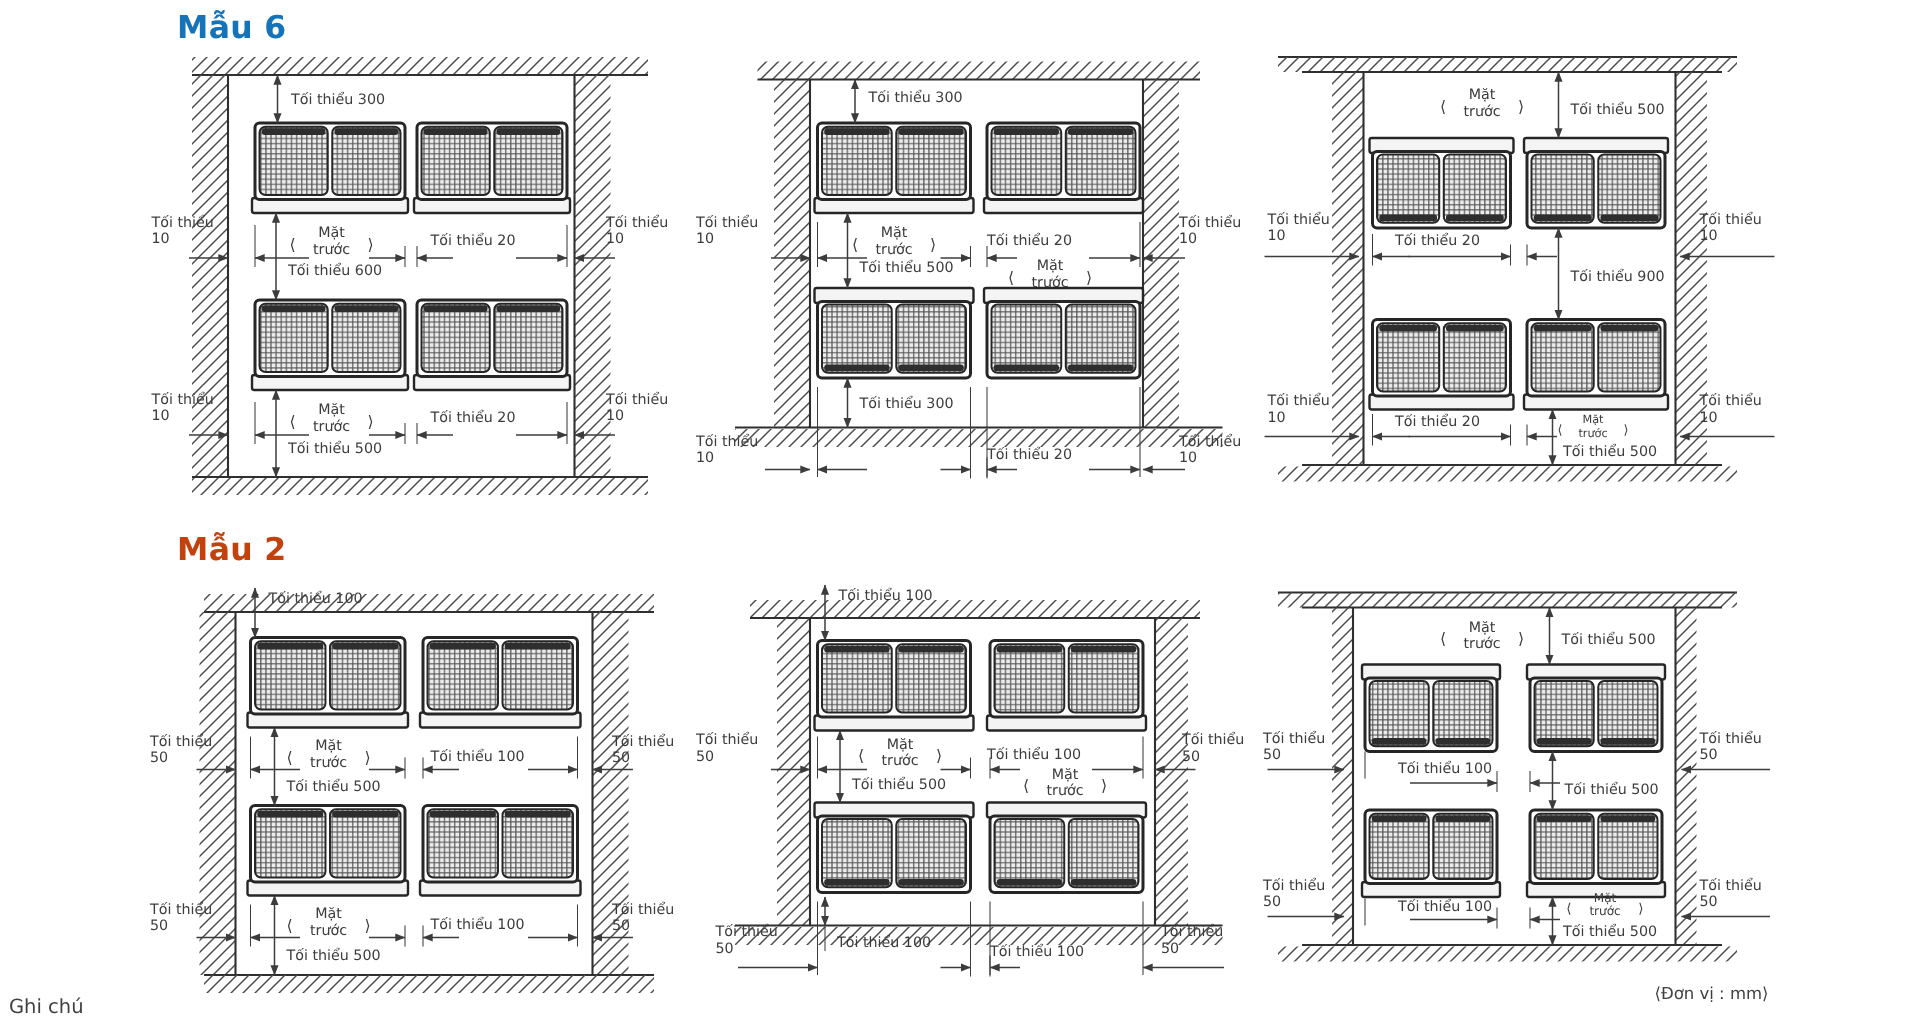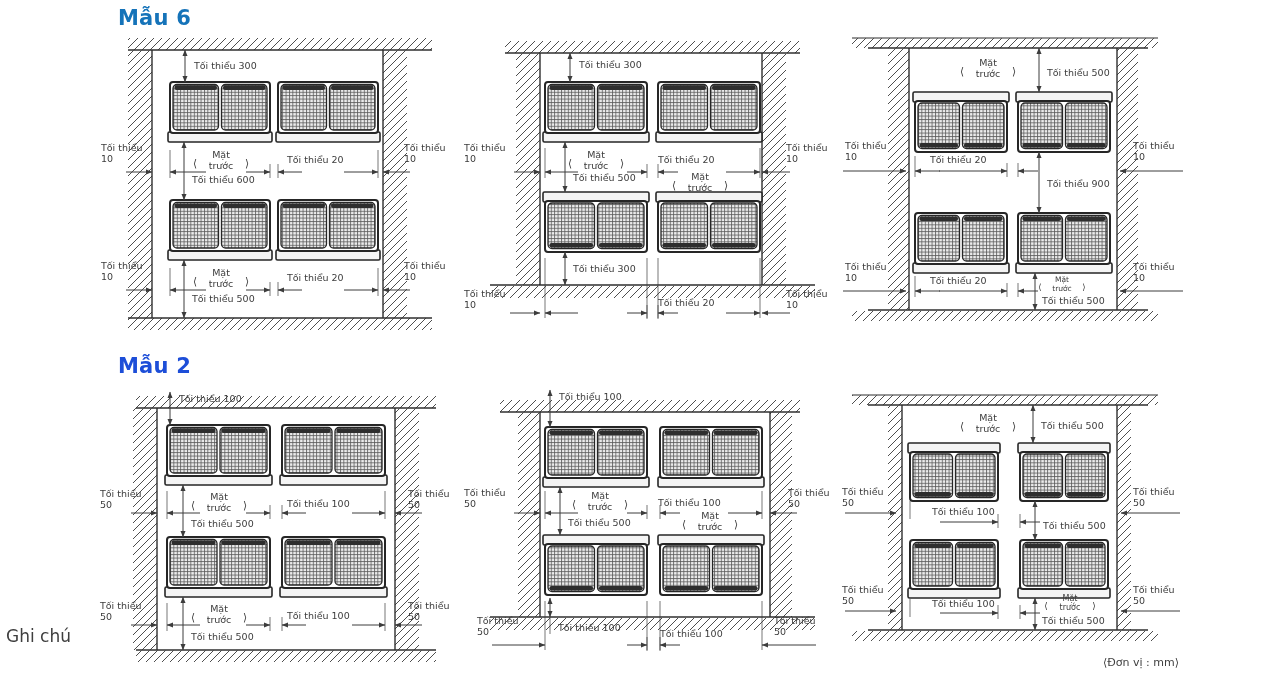--- a/index.html
+++ b/index.html
@@ -1,21 +1,21 @@
 <!DOCTYPE html>
 <html><head>
 <meta charset="utf-8">
 <style>
   html,body{margin:0;padding:0;background:#ffffff;}
   .stage{position:relative;width:1280px;height:679px;background:#ffffff;overflow:hidden;
          font-family:"DejaVu Sans","Liberation Sans",sans-serif;}
   .stage svg{position:absolute;left:0;top:0;}
   svg text{font-family:"DejaVu Sans","Liberation Sans",sans-serif;}
   .sec-title{position:absolute;font-size:21px;font-weight:700;color:#1573b9;letter-spacing:.2px;}
-  .footnote{position:absolute;left:6px;top:626px;font-size:17px;color:#3f3f3f;}
+  .footnote{position:absolute;left:6px;top:664px;font-size:13px;color:#3f3f3f;}
   .unitnote{position:absolute;left:1103px;top:656px;font-size:11px;color:#3f3f3f;text-align:right;}
 </style>
 </head>
 <body>
 
 <div class="stage">
   <svg id="cv" width="1280" height="679" viewBox="0 0 1280 679">
       <defs>
         <pattern id="hatch" width="8" height="8" patternUnits="userSpaceOnUse">
           <path d="M-2,10 L10,-2 M2,14 L14,2 M-6,6 L6,-6" stroke="#4e4e4e" stroke-width="1" fill="none"></path>
@@ -522,16 +522,16 @@
       <text x="1094" y="608.5" font-size="9" text-anchor="middle" fill="#3c3c3c">⟩</text>
       <text x="1070" y="601" font-size="8" text-anchor="middle" fill="#3c3c3c">Mặt</text>
       <text x="1070" y="610" font-size="8" text-anchor="middle" fill="#3c3c3c">trước</text>
       <text x="1133" y="593" font-size="9.5" text-anchor="start" fill="#3c3c3c">Tối thiểu</text>
       <text x="1133" y="604" font-size="9.5" text-anchor="start" fill="#3c3c3c">50</text>
       <line x1="1121" y1="611" x2="1180" y2="611" stroke="#3c3c3c" stroke-width="1" marker-start="url(#ar)"></line>
       <line x1="1035" y1="598" x2="1035" y2="630" stroke="#3c3c3c" stroke-width="1" marker-start="url(#ar)" marker-end="url(#ar)"></line>
       <text x="1042" y="624" font-size="9.5" text-anchor="start" fill="#3c3c3c">Tối thiểu 500</text>
     </svg>
   <div class="sec-title" style="left: 118px; top: 6px; color: rgb(21, 115, 185);">Mẫu 6</div>
-  <div class="sec-title" style="left: 118px; top: 354px; color: #1d4ed8;">Mẫu 2</div>
+  <div class="sec-title" style="left: 118px; top: 354px; color: #c2410c;">Mẫu 2</div>
   <div class="footnote">Ghi chú</div>
   <div class="unitnote">⟨Đơn vị : mm⟩</div>
 </div>
 
 </body></html>

